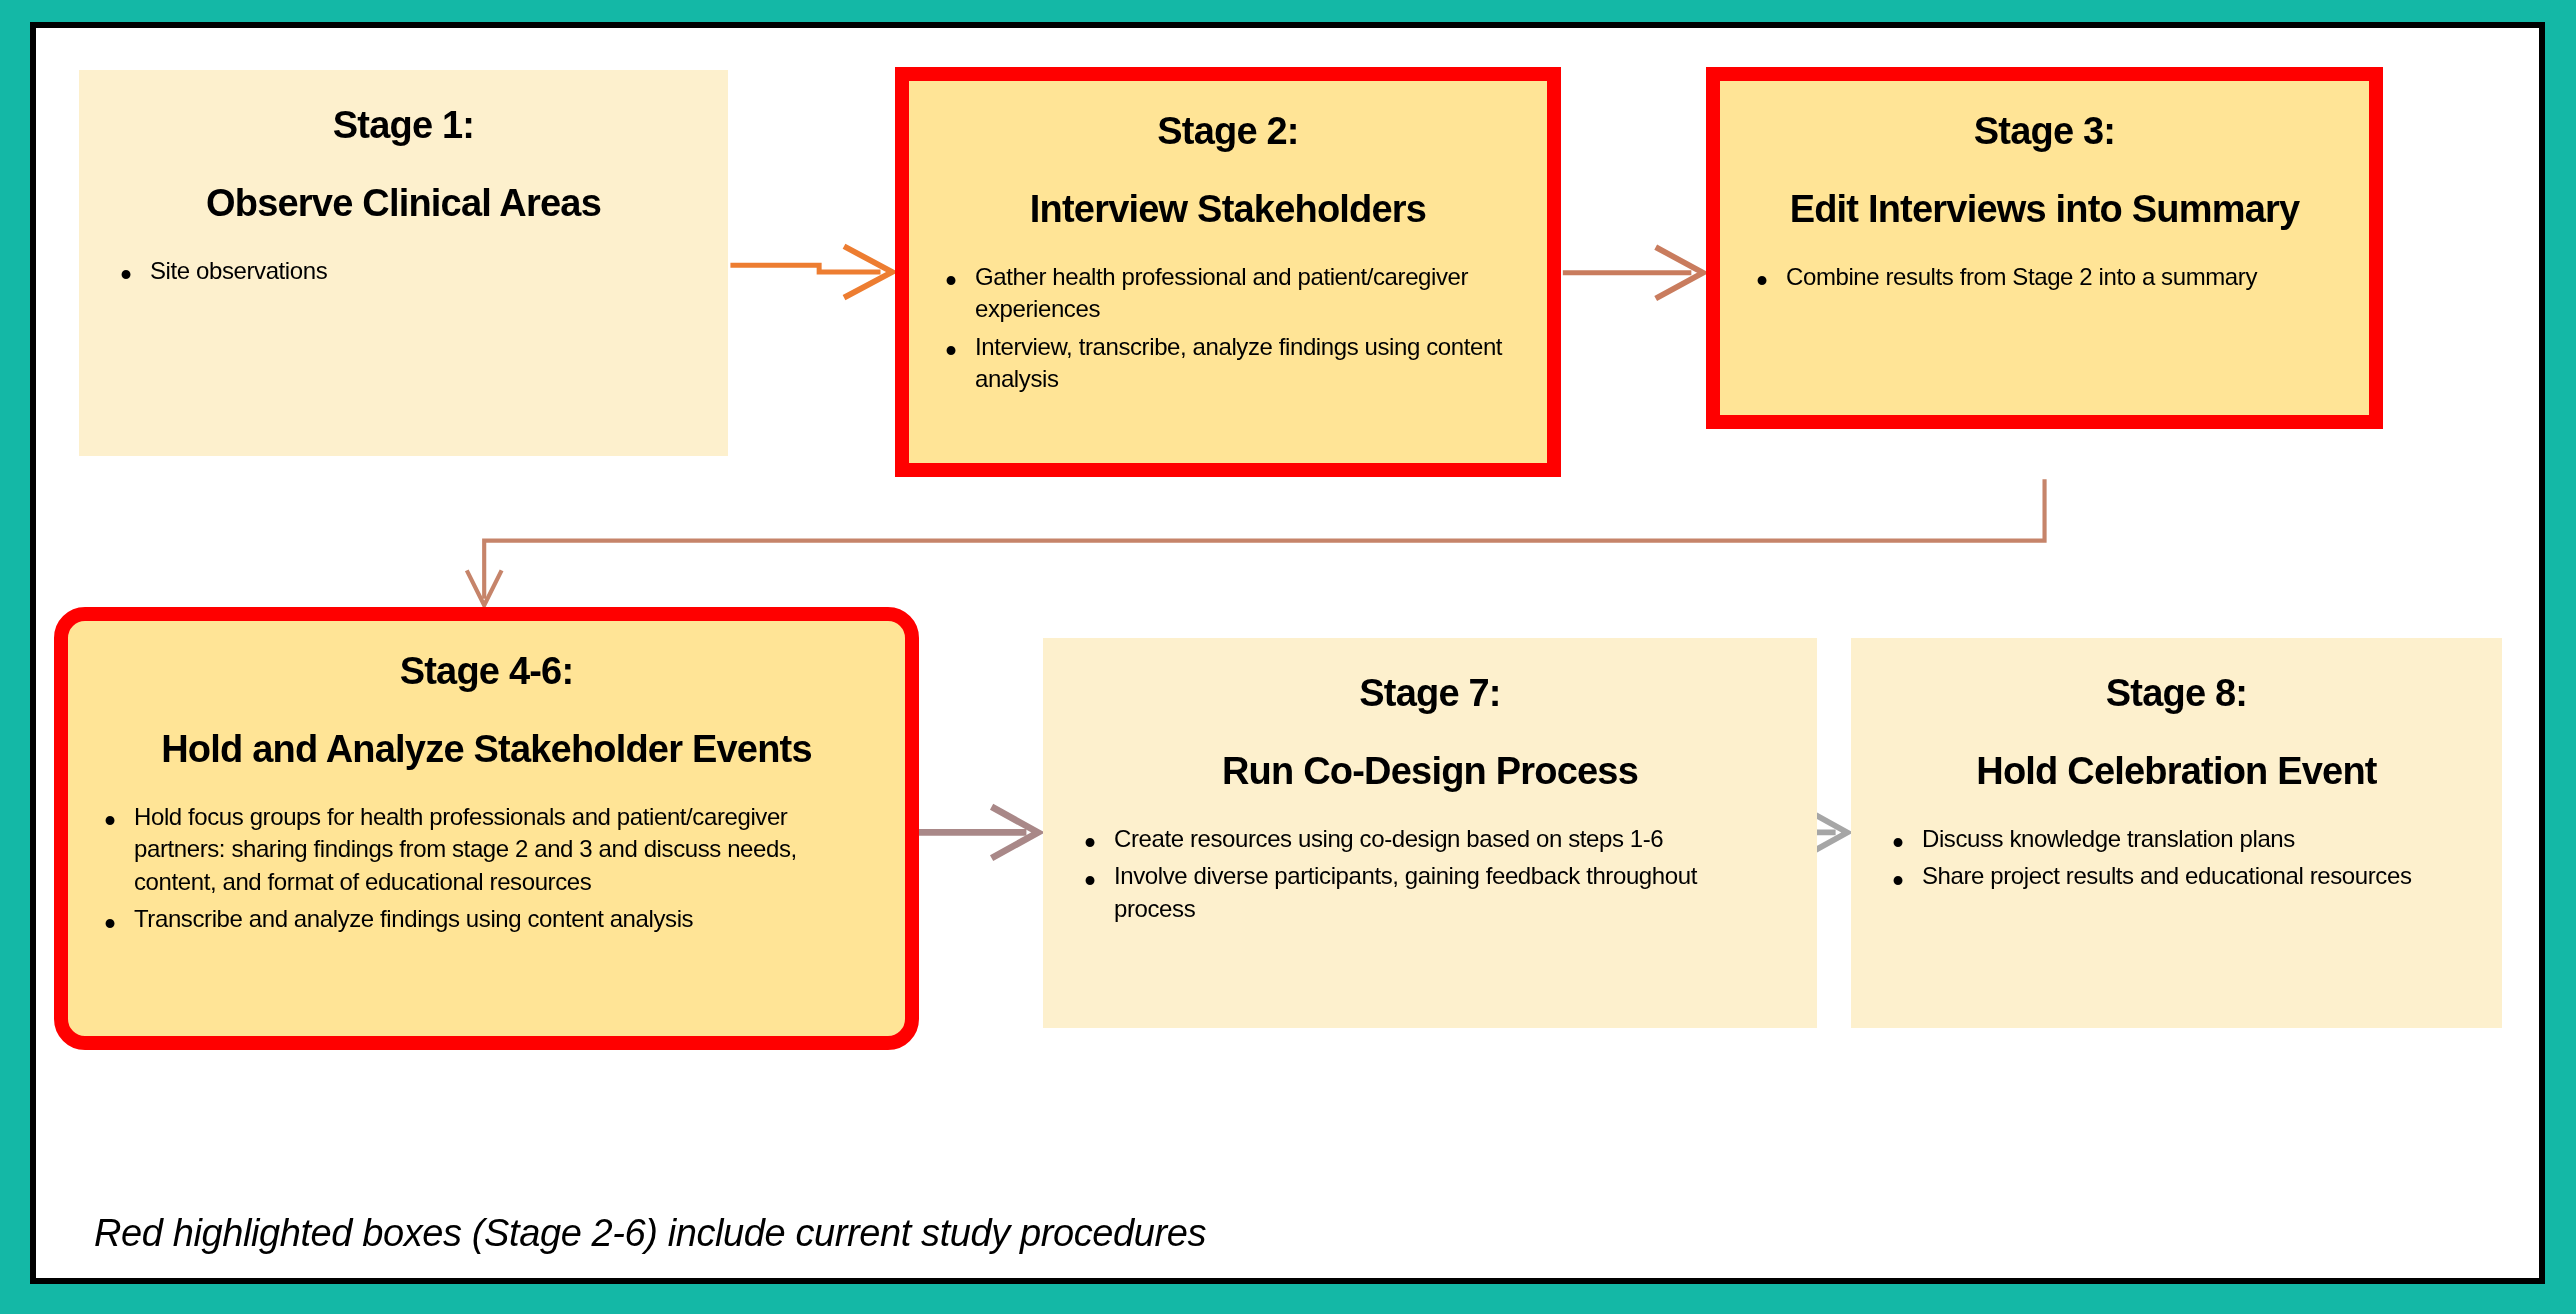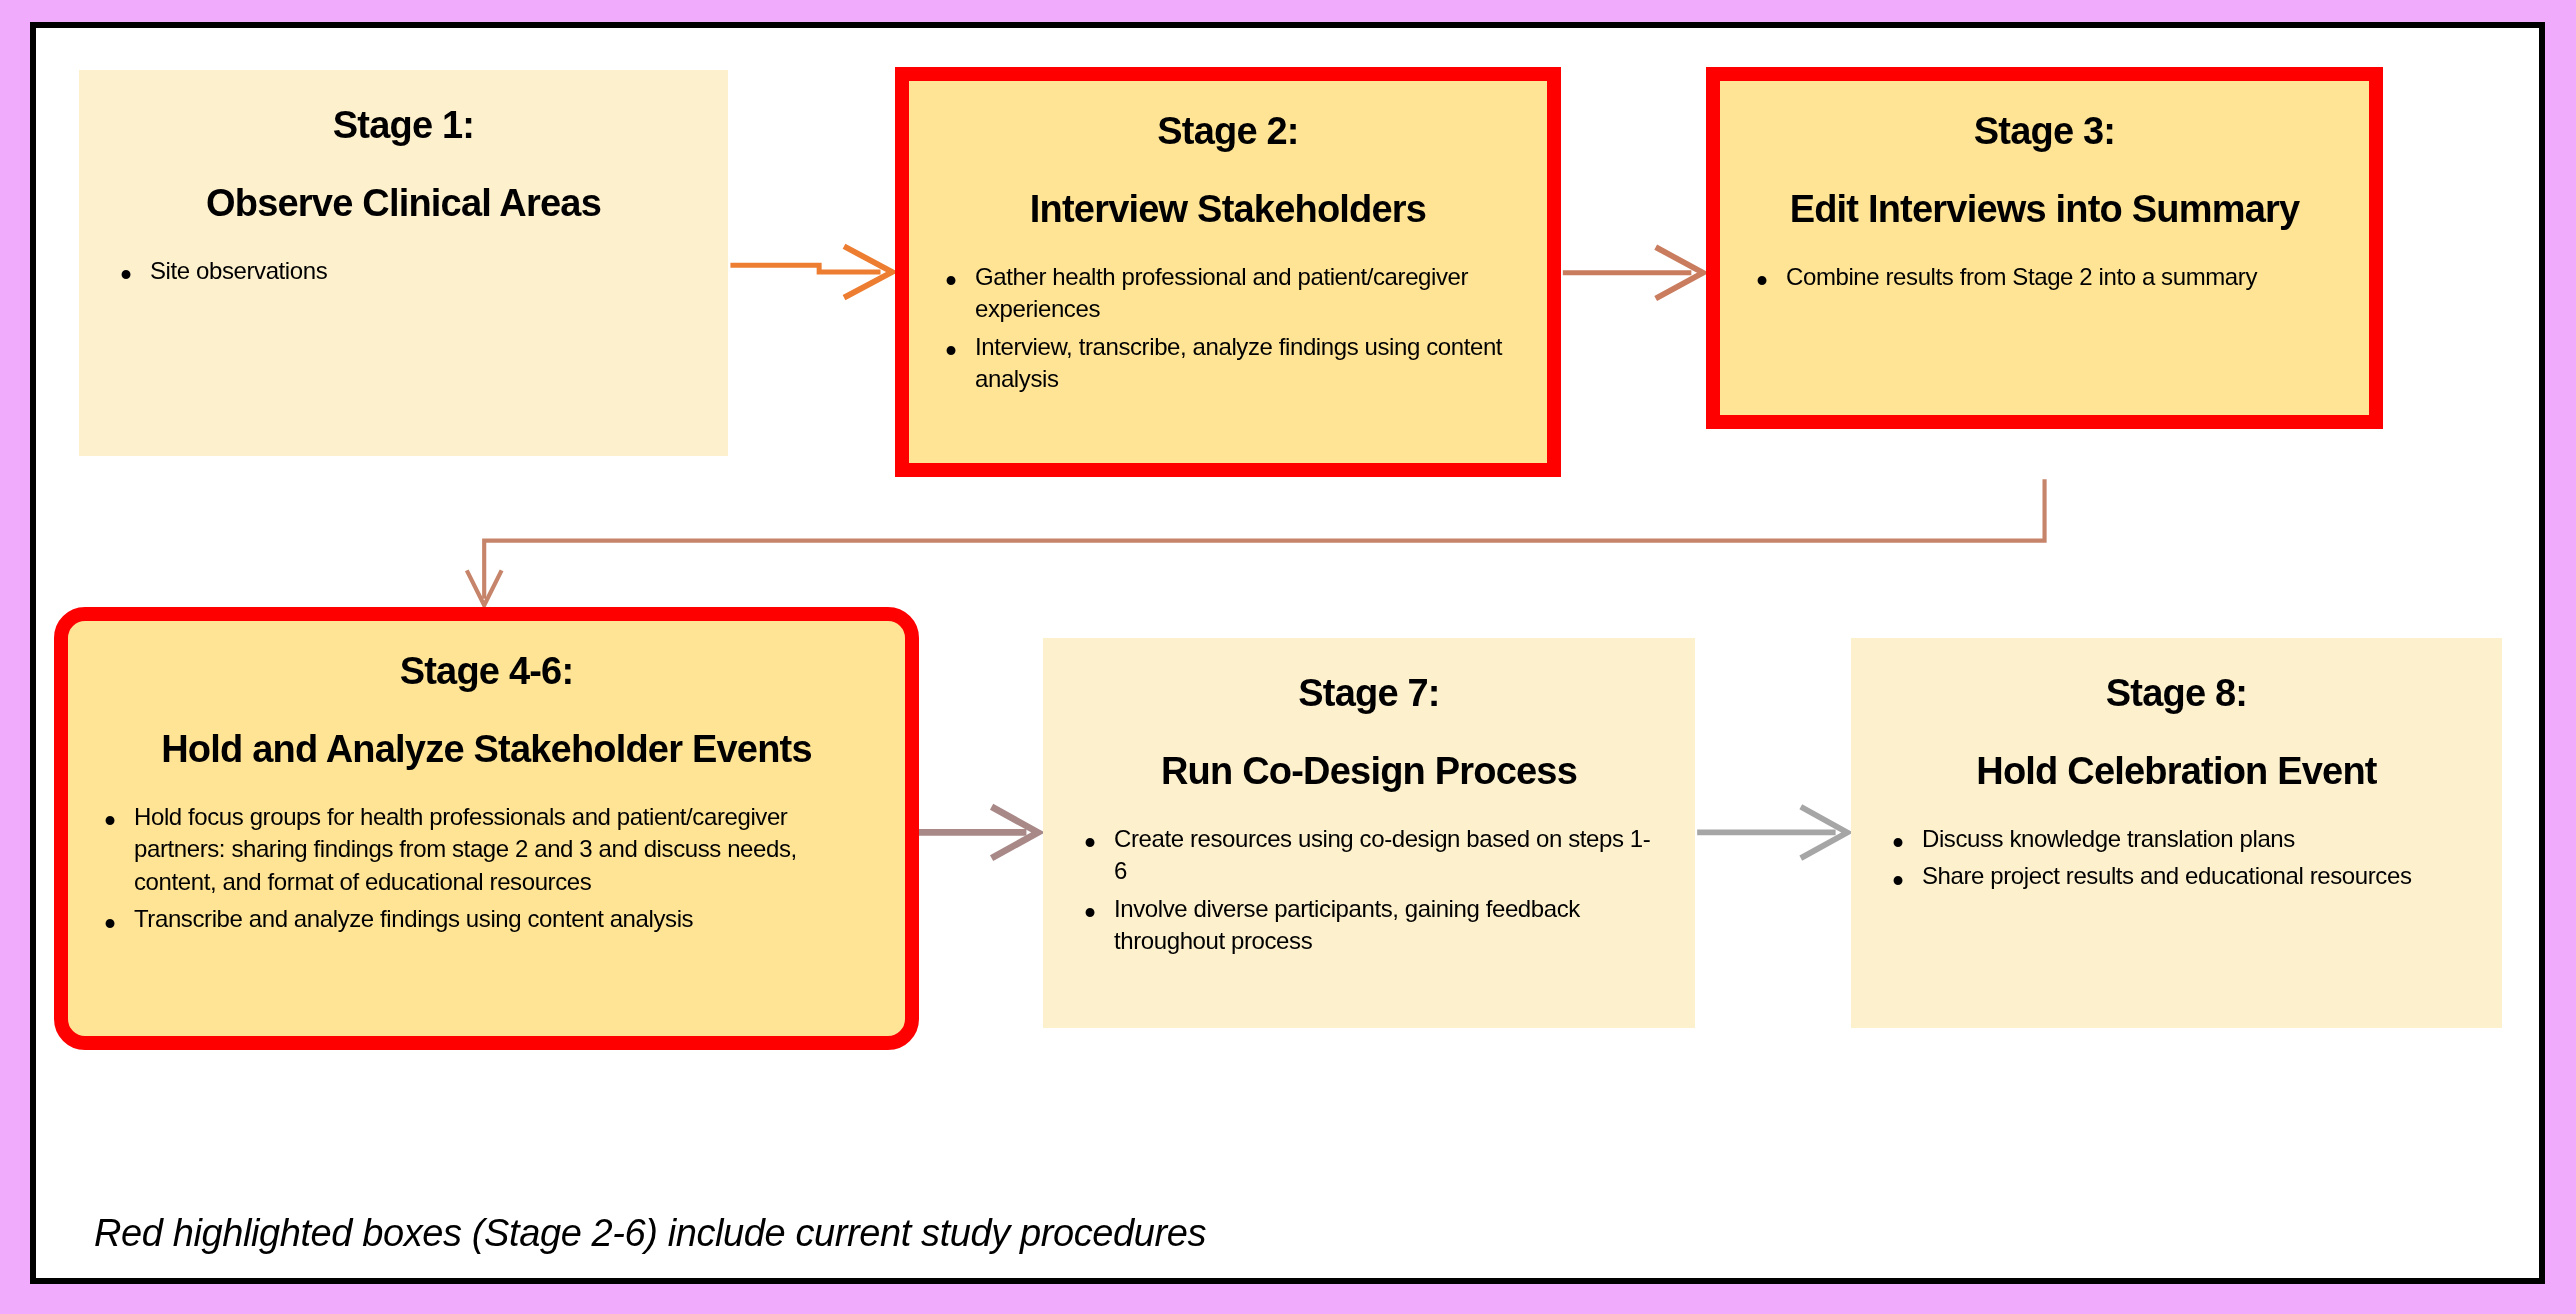--- a/index.html
+++ b/index.html
@@ -5,21 +5,21 @@
   html, body {
     margin: 0;
     padding: 0;
     background: #ffffff;
     font-family: "Liberation Sans", "DejaVu Sans", sans-serif;
   }
   .canvas {
     position: relative;
     width: 2576px;
     height: 1315px;
-    background: #f0abfc;
+    background: #14b8a6;
     overflow: hidden;
   }
   .outer-frame {
     position: absolute;
     left: 30px;
     top: 21.6px;
     width: 2515px;
     height: 1262px;
     border: 6.6px solid #000000;
     box-sizing: border-box;
@@ -64,21 +64,21 @@
     position: absolute;
     left: 8.3px;
     top: -1.7px;
     font-size: 33px;
   }
   
   #box-stage-1  { left: 79px;   top: 70px;  width: 649px;  height: 386px; }
   #box-stage-2  { left: 895px; top: 67px;  width: 666px;  height: 410px; }
   #box-stage-3  { left: 1706px; top: 67px;  width: 677px;  height: 362px; }
   #box-stage-46 { left: 54px;   top: 607px; width: 865px; height: 443px; border-radius: 31px; }
-  #box-stage-7  { left: 1043px; top: 638px; width: 652px;  height: 390px; }
+  #box-stage-7  { left: 1043px; top: 638px; width: 774px;  height: 390px; }
   #box-stage-8  { left: 1851px; top: 638px; width: 651px;  height: 390px; }
 
   .connector-layer {
     position: absolute;
     left: 0;
     top: 0;
     width: 2576px;
     height: 1315px;
     pointer-events: none;
   }

